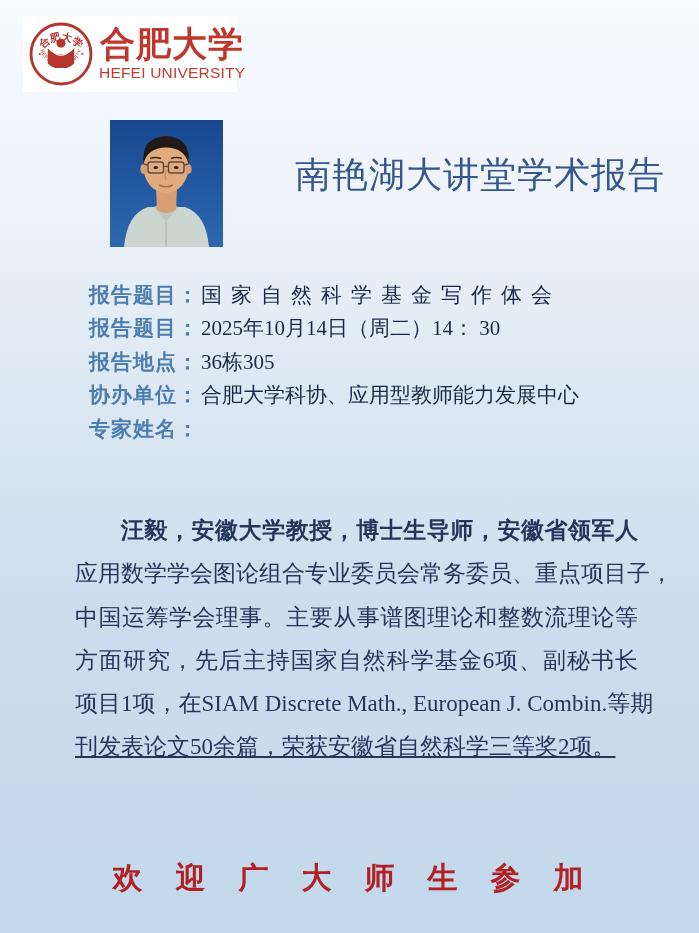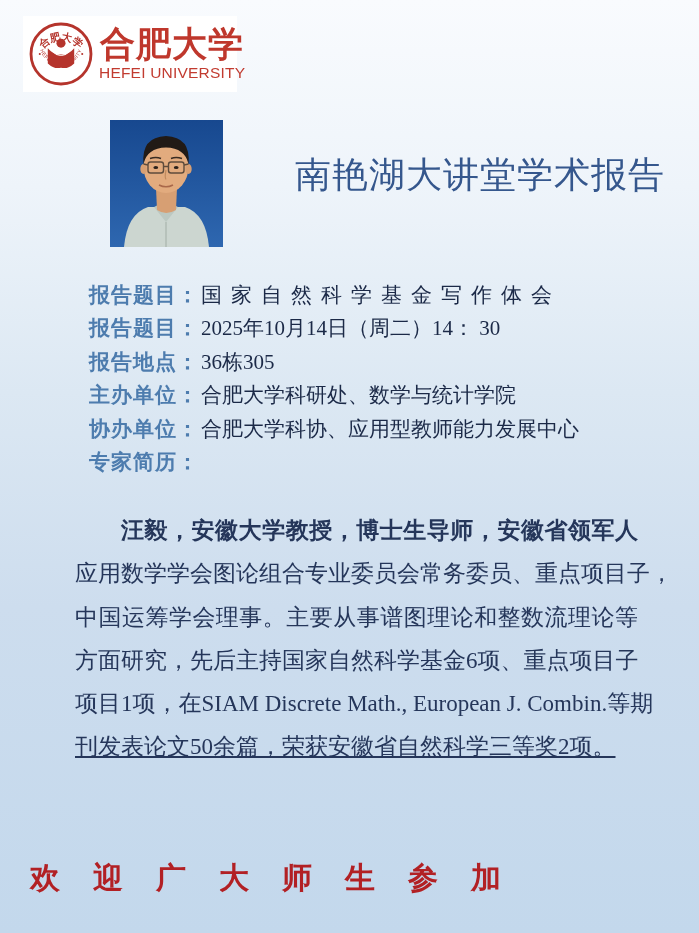--- a/index.html
+++ b/index.html
@@ -37,21 +37,21 @@
   .fvalue{color:#1b2947;font-weight:500;}
   .fvalue.spaced{letter-spacing:9px;}
   
   .bio{position:absolute;left:75px;top:509px;width:563px;font-size:23px;color:#25365a;font-weight:500;}
   .bio .line{height:43.3px;line-height:43.3px;text-align:justify;text-align-last:justify;white-space:nowrap;}
   .bio .line.first{padding-left:46px;box-sizing:border-box;font-weight:bold;}
   .bio .line.last{text-align-last:left;white-space:normal;text-decoration:underline;}
   
   .welcome{
     position:absolute;left:0;top:858px;width:699px;
-    font-size:30px;font-weight:600;
+    text-align:center;font-size:30px;font-weight:600;
     color:#b22024;letter-spacing:33px;padding-left:30px;
     box-sizing:border-box;white-space:nowrap;
   }
 </style>
 </head>
 <body>
 
 <div class="poster">
 
   <div class="logo">
@@ -117,34 +117,31 @@
     <div class="frow">
       <span class="flabel">报告题目：</span><span class="fvalue spaced">国家自然科学基金写作体会</span>
     </div>
     <div class="frow">
       <span class="flabel">报告题目：</span><span class="fvalue">2025年10月14日（周二）14： 30</span>
     </div>
     <div class="frow">
       <span class="flabel">报告地点：</span><span class="fvalue">36栋305</span>
     </div>
     <div class="frow">
-      <span class="flabel">主办单位：</span><span class="fvalue">合肥大学科研处、数学与统计学院</span>
-    </div>
-    <div class="frow">
       <span class="flabel">协办单位：</span><span class="fvalue">合肥大学科协、应用型教师能力发展中心</span>
     </div>
     <div class="frow">
-      <span class="flabel">专家简历：</span><span class="fvalue"></span>
+      <span class="flabel">专家姓名：</span><span class="fvalue"></span>
     </div>
   </div>
 
   <div class="bio">
     <div class="line first">汪毅，安徽大学教授，博士生导师，安徽省领军人</div>
     <div class="line">应用数学学会图论组合专业委员会常务委员、重点项目子，</div>
     <div class="line">中国运筹学会理事。主要从事谱图理论和整数流理论等</div>
-    <div class="line">方面研究，先后主持国家自然科学基金6项、重点项目子</div>
+    <div class="line">方面研究，先后主持国家自然科学基金6项、副秘书长</div>
     <div class="line">项目1项，在SIAM Discrete Math., European J. Combin.等期</div>
     <div class="line last">刊发表论文50余篇，荣获安徽省自然科学三等奖2项。</div>
   </div>
 
   <div class="welcome">欢迎广大师生参加</div>
 
 </div>
 
 </body></html>

